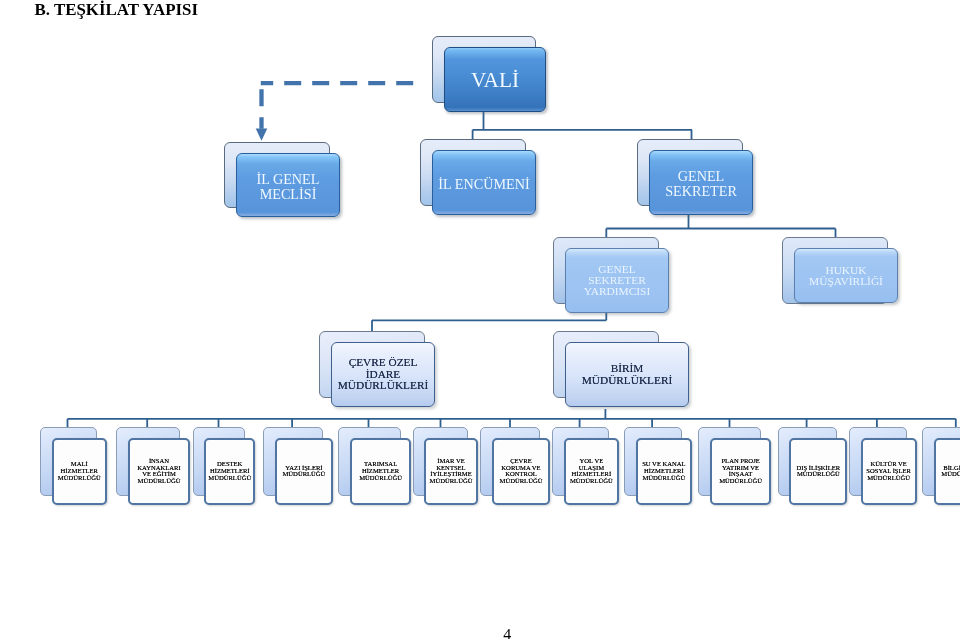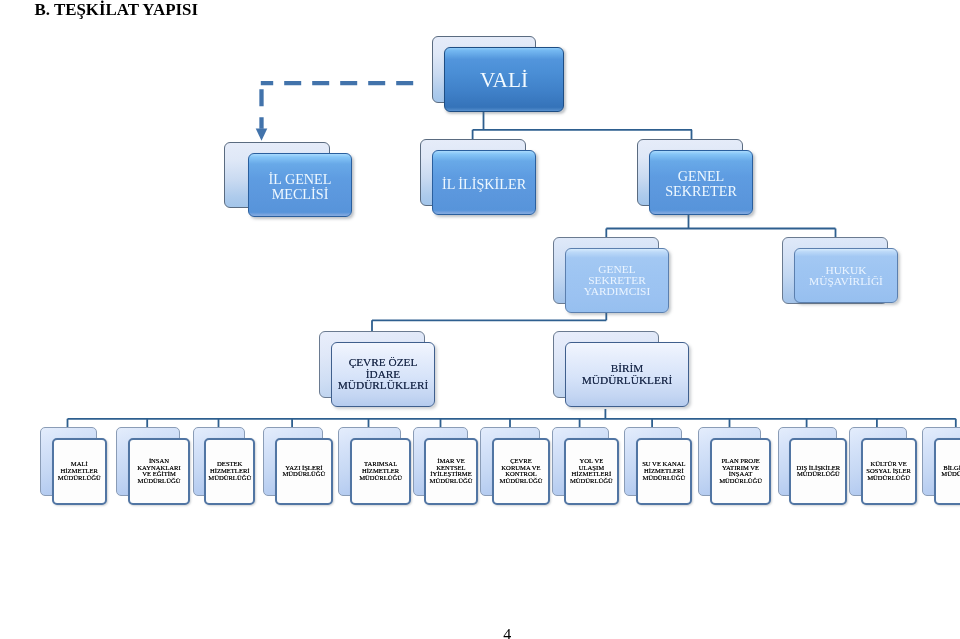--- a/index.html
+++ b/index.html
@@ -72,30 +72,30 @@
       <path d="M 840.9 418.8 L 840.9 428" stroke="#2E5F8F" stroke-width="1.8" fill="none"></path>
       <path d="M 919.8 418.8 L 919.8 428" stroke="#2E5F8F" stroke-width="1.8" fill="none"></path>
     </svg>
   <svg id="dashed-arrow" viewBox="0 0 960 639" style="position:absolute;left:0;top:0;width:960px;height:639px;">
  <path d="M 377.2 83.2 L 224.8 83.2" stroke="#4273AB" stroke-width="4.3" fill="none" stroke-dasharray="17 11"></path>
  <path d="M 225.5 89.2 L 225.5 128.8" stroke="#4273AB" stroke-width="4.3" fill="none" stroke-dasharray="17 11"></path>
  <path d="M 219.7 128.6 L 231.3 128.6 L 225.5 140.8 Z" fill="#4273AB"></path>
 </svg>
   <div class="node l1">
       <div class="bk" style="left:396.2px;top:36.0px;width:102px;height:65px;"></div>
-      <div class="fr" style="left:408px;top:47px;width:120px;height:65px;">VALİ</div>
+      <div class="fr" style="left:408px;top:47px;width:102px;height:65px;">VALİ</div>
     </div>
     <div class="node l2">
       <div class="bk" style="left:188.2px;top:142.0px;width:104px;height:64px;"></div>
-      <div class="fr" style="left:212px;top:153px;width:104px;height:64px;">İL GENEL
+      <div class="fr" style="left:200px;top:153px;width:104px;height:64px;">İL GENEL
 MECLİSİ</div>
     </div>
     <div class="node l2">
       <div class="bk" style="left:384.2px;top:139.0px;width:104px;height:65px;"></div>
-      <div class="fr" style="left:396px;top:150px;width:104px;height:65px;">İL İLİŞKİLER</div>
+      <div class="fr" style="left:396px;top:150px;width:104px;height:65px;">İL ENCÜMENİ</div>
     </div>
     <div class="node l2">
       <div class="bk" style="left:601.2px;top:139.0px;width:104px;height:65px;"></div>
       <div class="fr" style="left:613px;top:150px;width:104px;height:65px;">GENEL
 SEKRETER</div>
     </div>
     <div class="node l3">
       <div class="bk" style="left:517.2px;top:237.0px;width:104px;height:65px;"></div>
       <div class="fr" style="left:529px;top:248px;width:104px;height:65px;">GENEL
 SEKRETER

